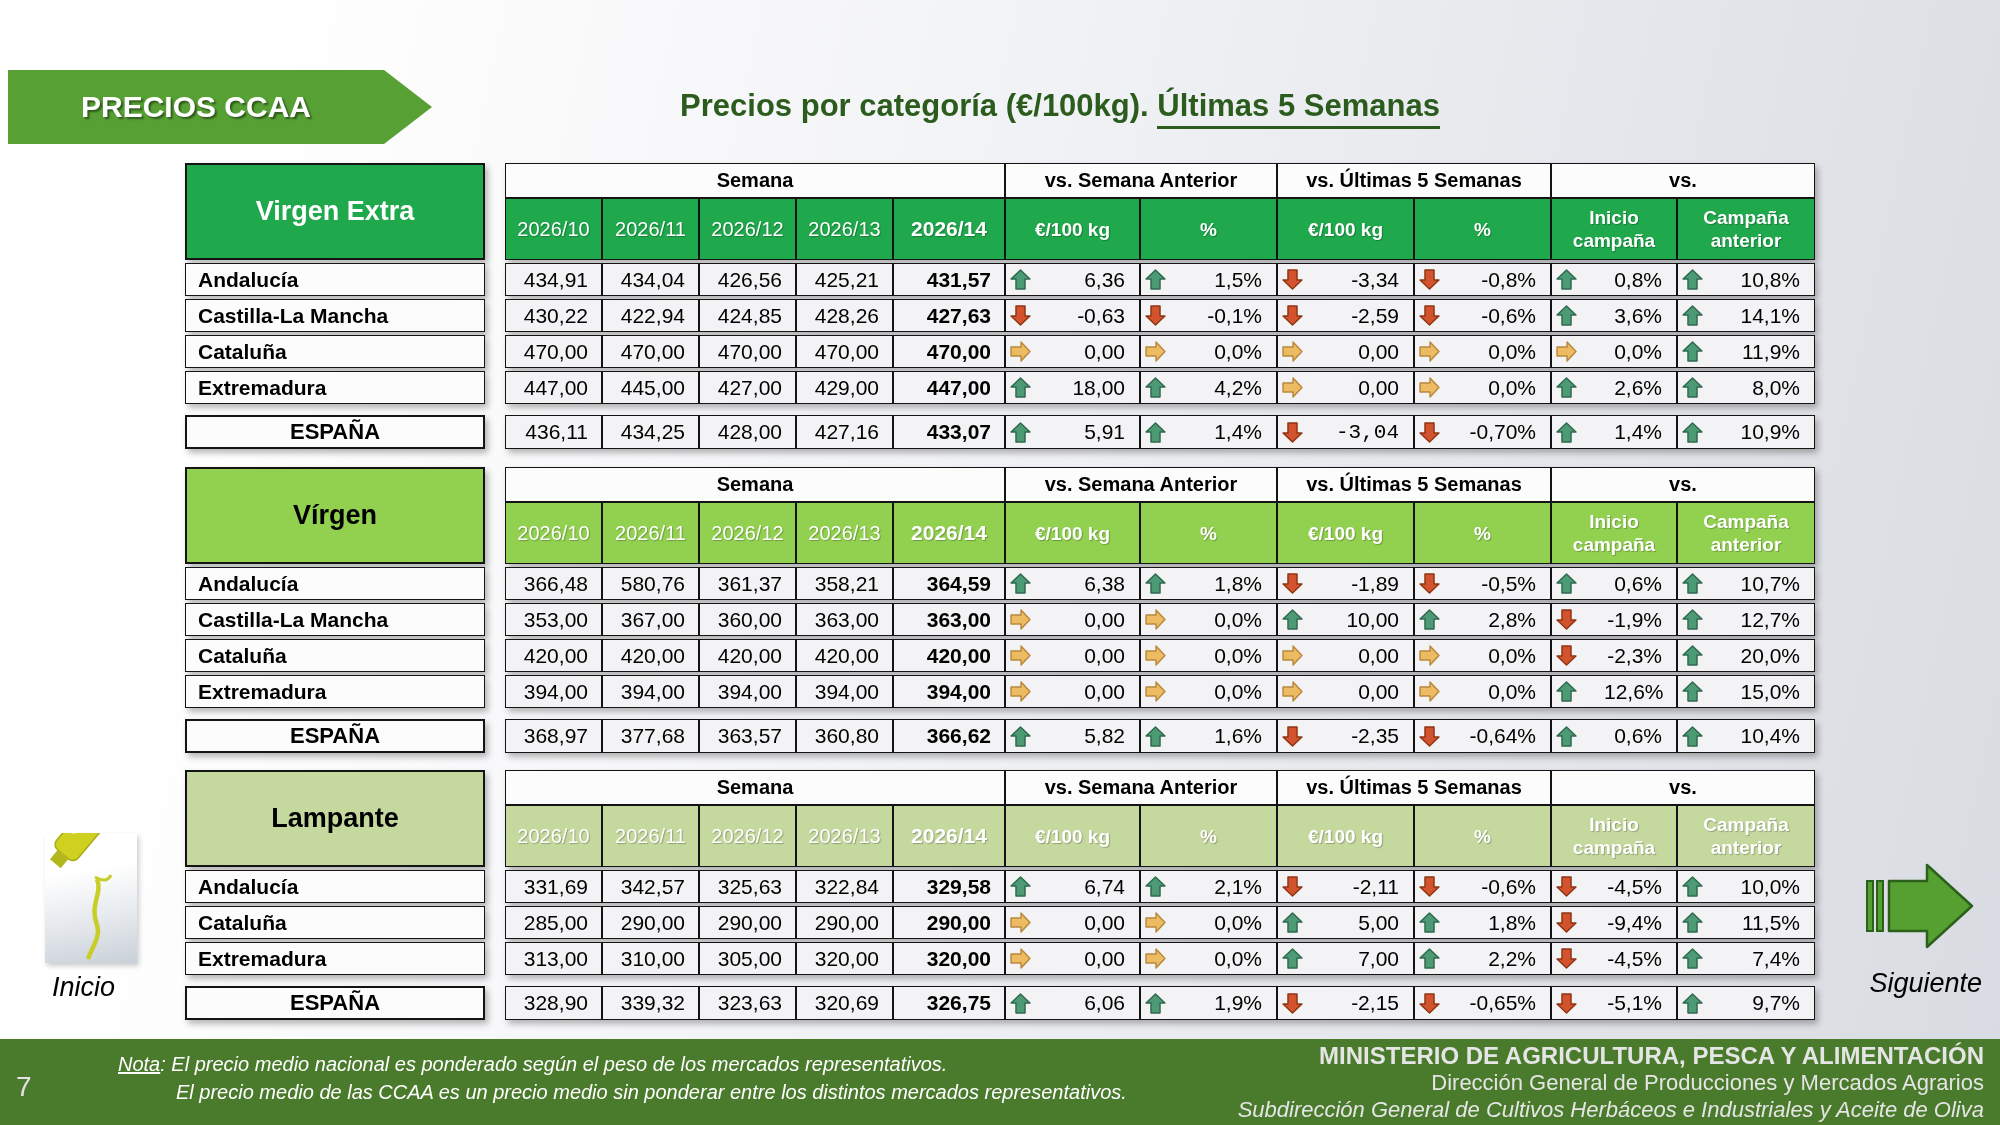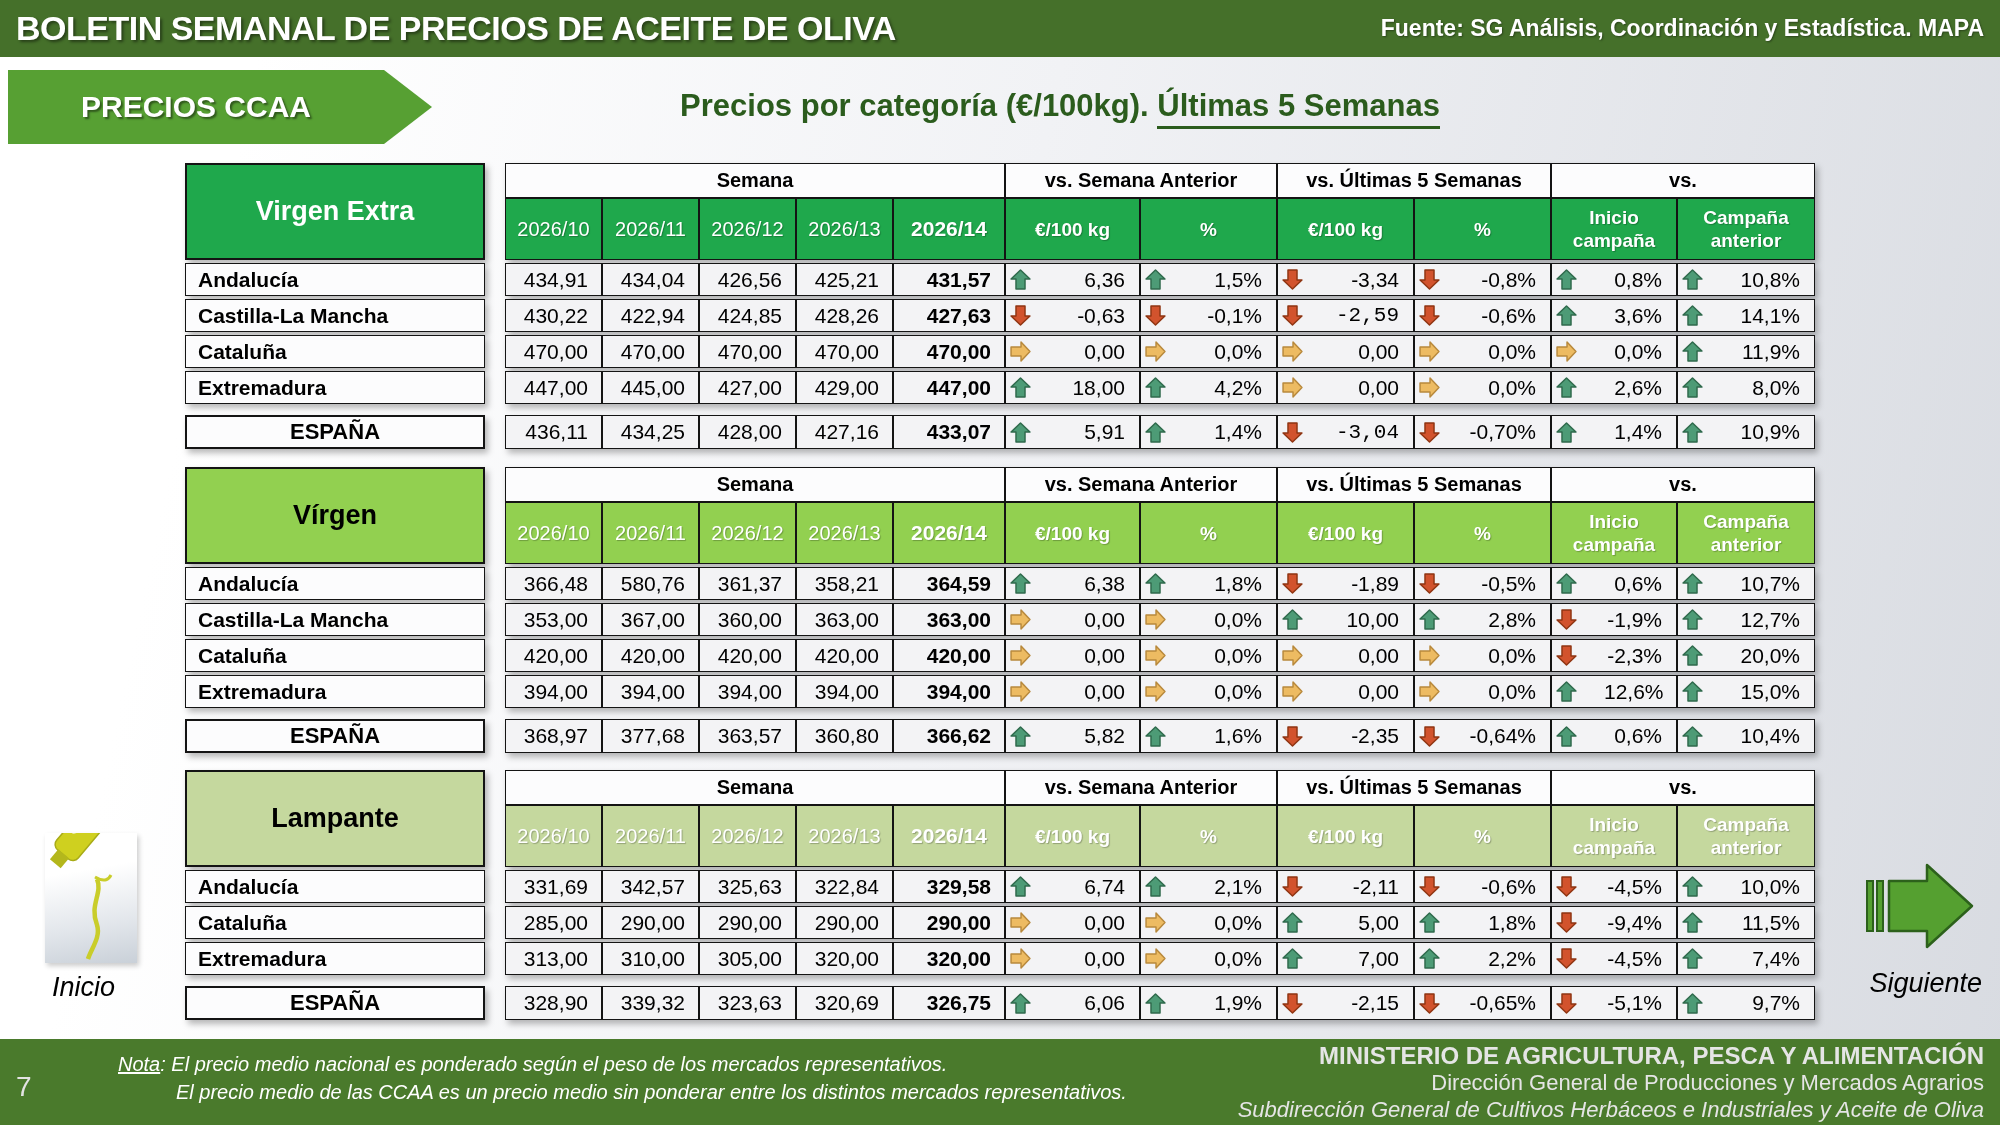--- a/index.html
+++ b/index.html
@@ -61,24 +61,20 @@
   .ministry{position:absolute;right:16px;top:3px;color:#e5e5e5;text-align:right;line-height:27px;white-space:nowrap;}
   .ministry .m1{font-weight:bold;font-size:24px;}
   .ministry .m2{font-size:22px;}
   .ministry .m3{font-size:22px;font-style:italic;}
 </style>
 </head>
 <body>
 
 <div id="stage">
 
-  <div class="top-bar">
-    <div class="top-title">BOLETIN SEMANAL DE PRECIOS DE ACEITE DE OLIVA</div>
-    <div class="top-source">Fuente: SG Análisis, Coordinación y Estadística. MAPA</div>
-  </div>
 
   <div class="banner">
     <span>PRECIOS CCAA</span>
   </div>
 
   <div class="subtitle">
     <span>Precios por categoría (€/100kg). </span><span class="u">Últimas 5 Semanas</span>
   </div>
 
   <div class="price-table" id="table-0">
@@ -153,21 +149,21 @@
           <path d="M10 19 1 10.5 5.7 10.5 5.7 1 14.3 1 14.3 10.5 19 10.5Z" fill="#D2532D" stroke="#8F3512" stroke-width="1.4" stroke-linejoin="round"></path>
         </svg>
         <span>-0,63</span>
       </div>
       <div class="cell trend" style="grid-area: 4 / 9;">
         <svg viewBox="0 0 20 20">
           <path d="M10 19 1 10.5 5.7 10.5 5.7 1 14.3 1 14.3 10.5 19 10.5Z" fill="#D2532D" stroke="#8F3512" stroke-width="1.4" stroke-linejoin="round"></path>
         </svg>
         <span>-0,1%</span>
       </div>
-      <div class="cell trend" style="grid-area: 4 / 10; font-family: Liberation Mono, monospace;">
+      <div class="cell trend" style="grid-area: 4 / 10;">
         <svg viewBox="0 0 20 20">
           <path d="M10 19 1 10.5 5.7 10.5 5.7 1 14.3 1 14.3 10.5 19 10.5Z" fill="#D2532D" stroke="#8F3512" stroke-width="1.4" stroke-linejoin="round"></path>
         </svg>
         <span>-2,59</span>
       </div>
       <div class="cell trend" style="grid-area: 4 / 11;">
         <svg viewBox="0 0 20 20">
           <path d="M10 19 1 10.5 5.7 10.5 5.7 1 14.3 1 14.3 10.5 19 10.5Z" fill="#D2532D" stroke="#8F3512" stroke-width="1.4" stroke-linejoin="round"></path>
         </svg>
         <span>-0,6%</span>

